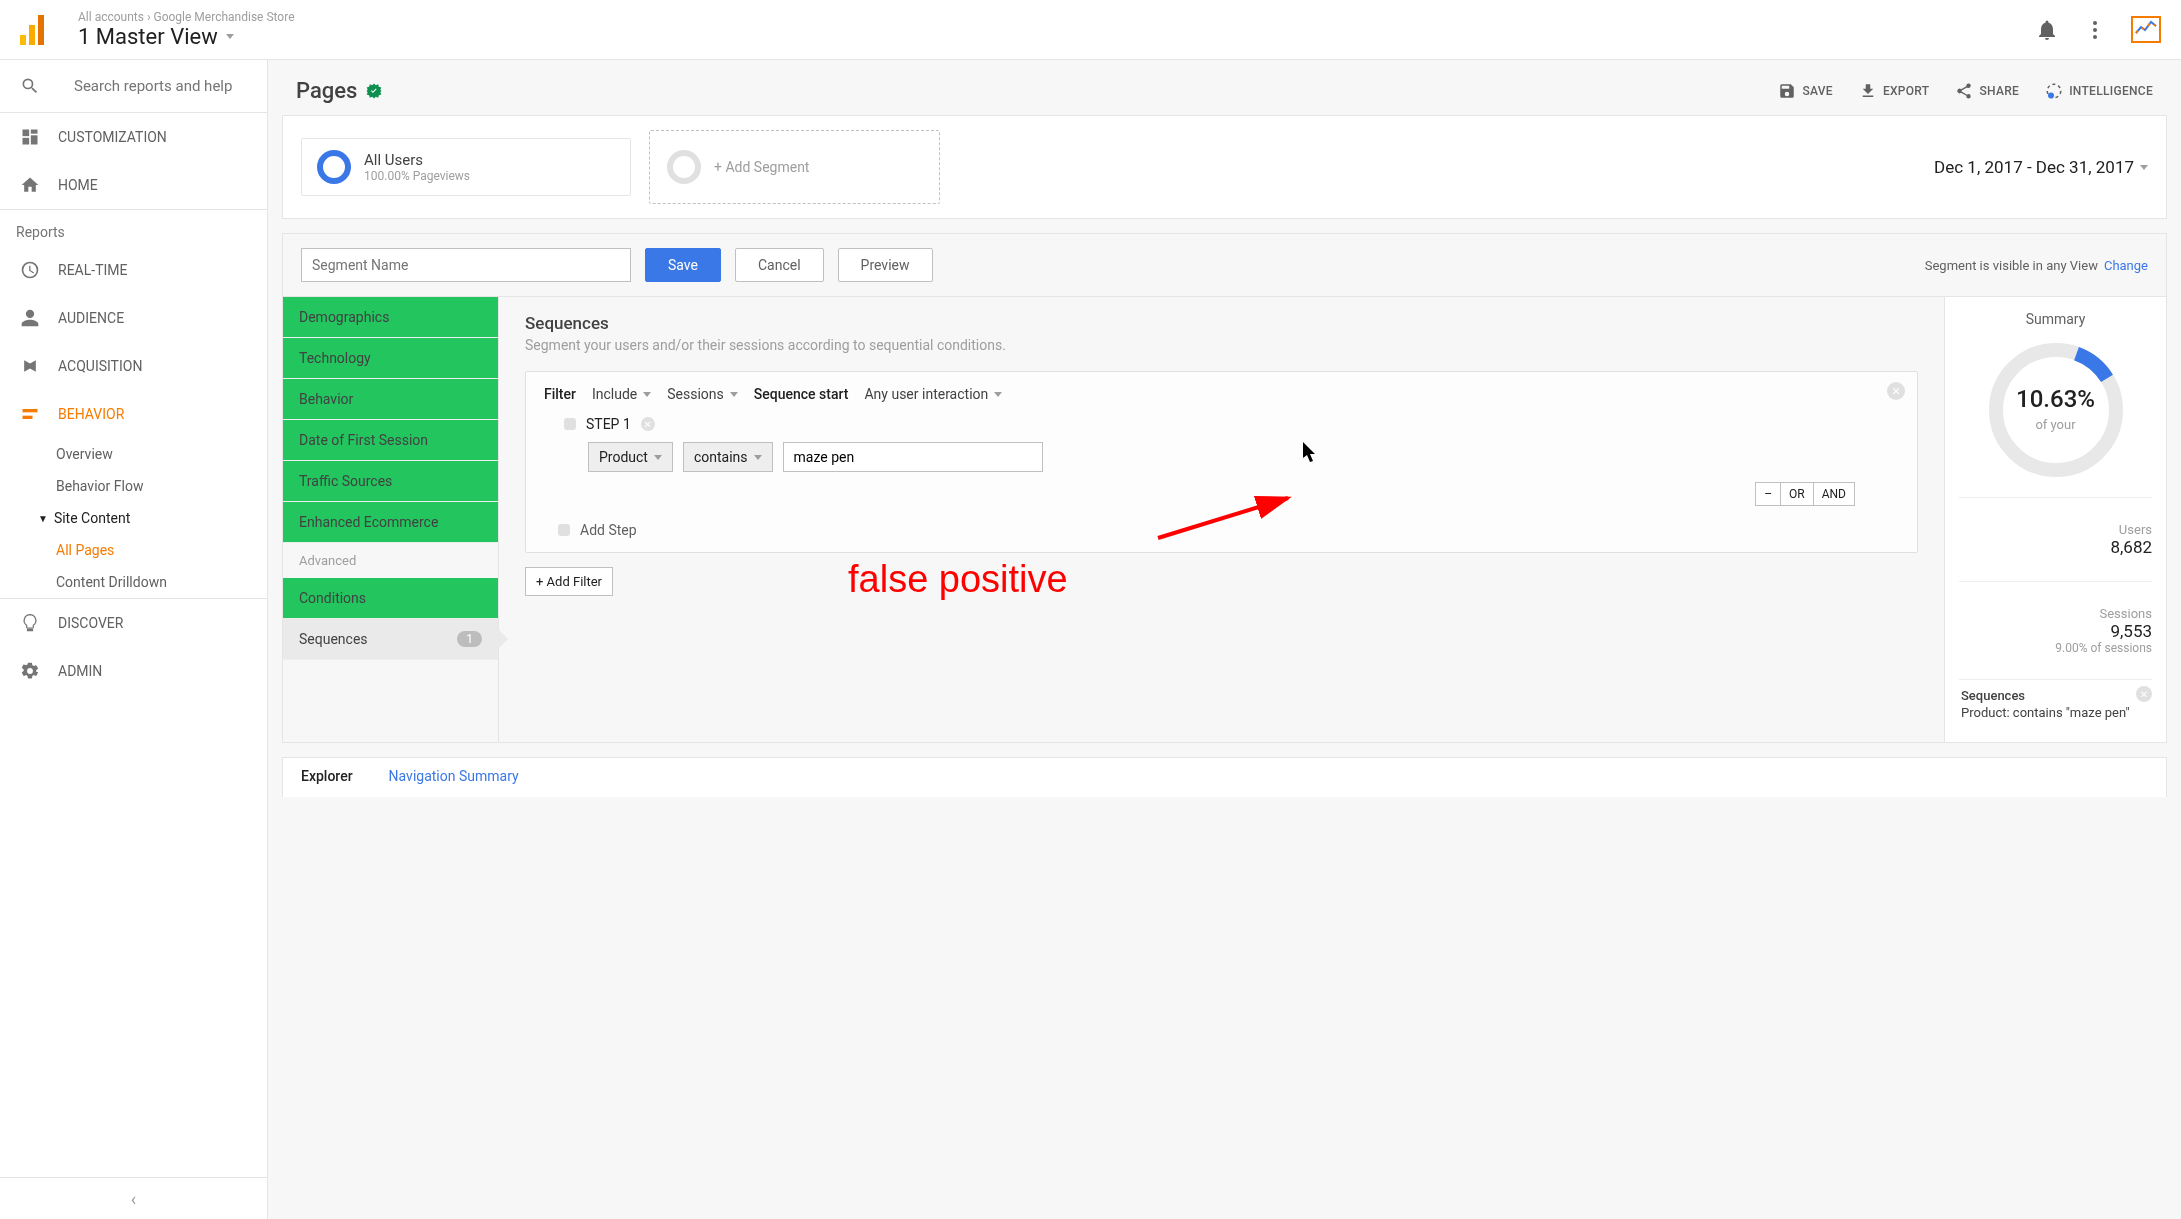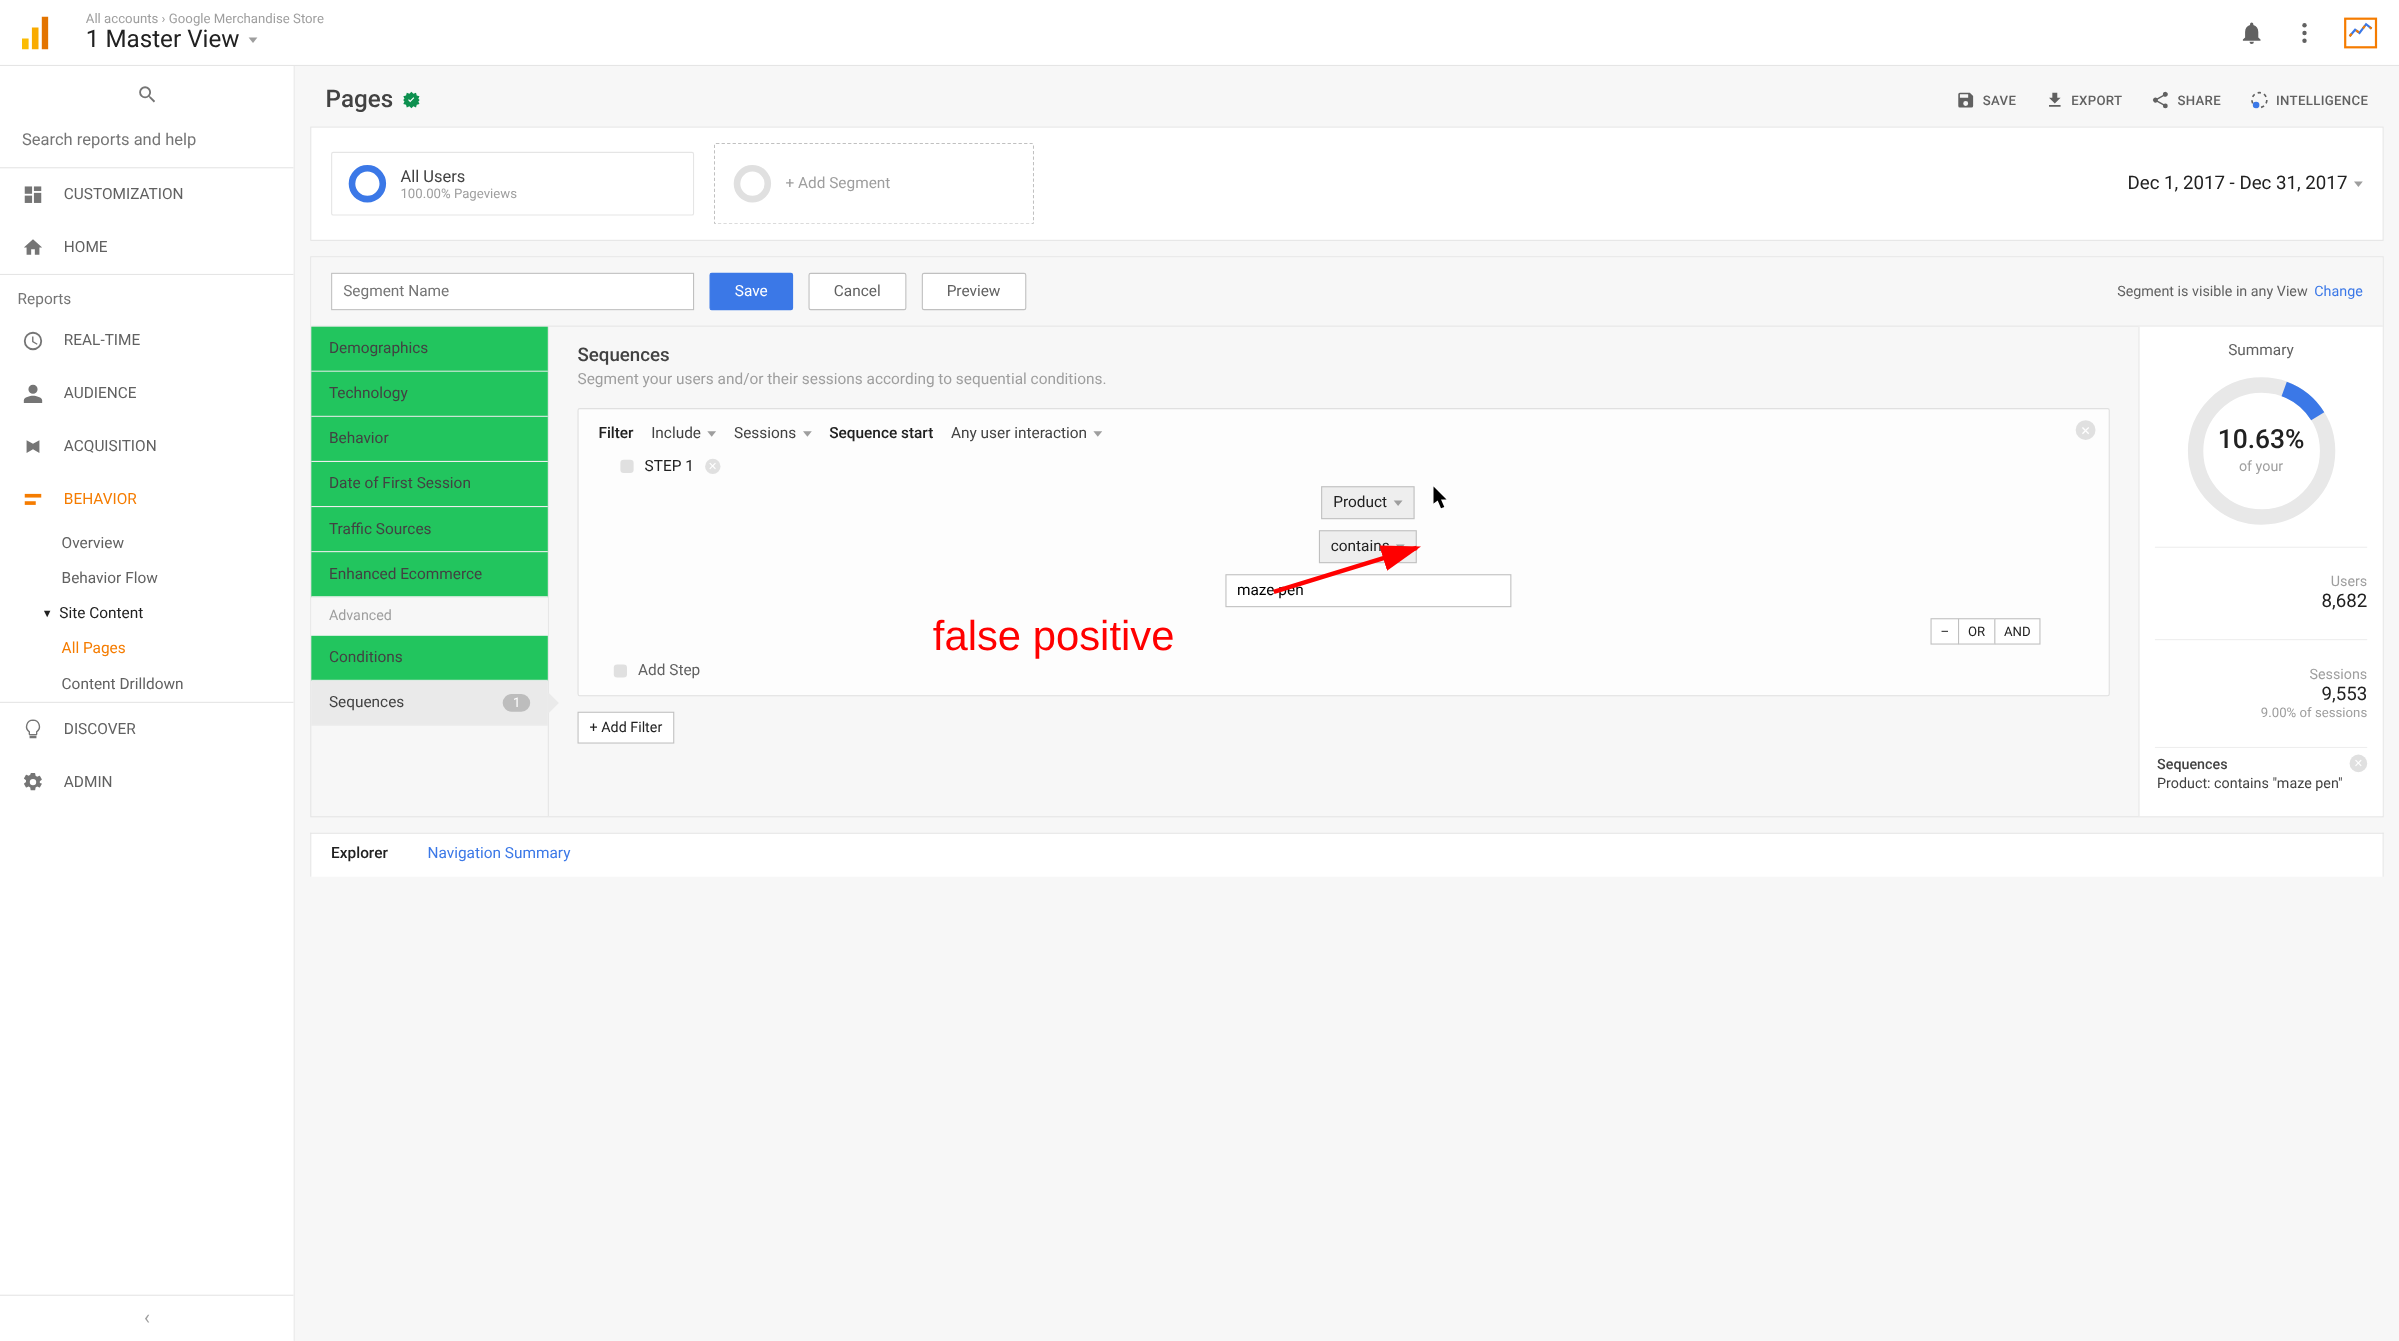--- a/index.html
+++ b/index.html
@@ -7,21 +7,21 @@
   .topbar { display: flex; align-items: center; padding: 8px 20px; border-bottom: 1px solid #e5e5e5; height: 60px; }
   .logo { width: 24px; height: 30px; margin-right: 34px; }
   .breadcrumb-row { font-size: 12px; color: #9e9e9e; }
   .view-title { font-size: 22px; font-weight: 400; color: #212121; display:flex; align-items:center; gap:8px; }
   .topbar-right { margin-left: auto; display:flex; align-items:center; gap:24px; }
   .topbar-icon { width:24px; height:24px; fill:#616161; cursor:pointer; }
   .chart-btn { border: 2px solid #f57c00; padding: 2px; }
 
   .layout { display:flex; height: calc(100vh - 60px); }
   .sidebar { width: 268px; border-right: 1px solid #e5e5e5; background:#fff; display:flex; flex-direction:column; overflow-y:auto;}
-  .search-row { display:flex; align-items:center; padding: 16px 20px; gap: 22px; color:#757575;flex-direction:column;}
+  .search-row { display:flex; align-items:center; padding: 16px 20px; gap: 34px; color:#757575;}
   .search-row input { border:none; outline:none; font-size:15px; color:#757575; width:100%;}
   .nav-item { display:flex; align-items:center; padding: 14px 20px; gap: 18px; color:#616161; font-size:14px; cursor:pointer; }
   .nav-item.active { color:#f57c00; }
   .nav-icon { width:20px; height:20px; fill:#757575; flex-shrink:0; }
   .nav-item.active .nav-icon { fill:#f57c00; }
   .reports-header { padding: 14px 16px 6px; color:#757575; font-size:14px;}
   .sub-item { padding: 8px 20px 8px 56px; color:#616161; font-size:14px; cursor:pointer;}
   .sub-item.active { color:#f57c00; }
   .sub-parent { display:flex; align-items:center; padding:8px 20px 8px 38px; gap:6px; color:#212121; font-size:14px; cursor:pointer;}
   .sidebar-footer { margin-top:auto; text-align:center; padding:10px 0; border-top:1px solid #e5e5e5;}
@@ -62,21 +62,21 @@
   .center-title{font-size:17px;font-weight:500;color:#424242;margin-bottom:4px;}
   .center-sub{font-size:14px;color:#9e9e9e;margin-bottom:18px;}
   .filter-card{border:1px solid #e0e0e0;background:#fdfdfd;border-radius:2px;padding:14px 18px 10px;position:relative;}
   .close-x{position:absolute;right:12px;top:10px;width:18px;height:18px;border-radius:50%;background:#e0e0e0;color:#fff;display:flex;align-items:center;justify-content:center;font-size:11px;cursor:pointer;}
   .filter-line{display:flex;align-items:center;gap:16px;font-size:14px;color:#212121;flex-wrap:wrap;}
   .filter-label{font-weight:500;}
   .dd{display:flex;align-items:center;gap:6px;cursor:pointer;color:#424242;}
   .caret{width:0;height:0;border-left:4px solid transparent;border-right:4px solid transparent;border-top:5px solid #9e9e9e;}
   .step-row{display:flex;align-items:center;gap:10px;margin-top:14px;margin-left:20px;}
   .step-dot{width:12px;height:12px;background:#e0e0e0;border-radius:3px;flex-shrink:0;}
-  .cond-row{display:flex;gap:10px;margin:10px 0 0 44px;align-items:center;flex-direction:column;}
+  .cond-row{display:flex;gap:10px;margin:10px 0 0 44px;align-items:center;}
   .pill-btn{border:1px solid #c0c0c0;background:#eeeeee;padding:6px 10px;font-size:14px;display:flex;align-items:center;gap:6px;cursor:pointer;}
   .text-input{border:1px solid #c0c0c0;padding:6px 10px;font-size:14px;width:260px;}
   .logic-row{display:flex;justify-content:flex-end;gap:0;margin:10px 44px 0 0;}
   .logic-btn{border:1px solid #c0c0c0;background:#fff;padding:4px 8px;font-size:12px;cursor:pointer;margin-left:-1px;}
   .add-step{display:flex;align-items:center;gap:10px;margin:16px 0 4px 14px;color:#616161;cursor:pointer;}
   .add-filter{border:1px solid #c0c0c0;background:#fff;padding:6px 10px;font-size:13px;margin-top:14px;cursor:pointer;display:inline-block;}
 
   .summary-pane{width:222px;border-left:1px solid #e5e5e5;padding:14px 14px;background:#fff;text-align:center;position:relative;}
   .summary-title{font-size:14px;color:#616161;margin-bottom:8px;}
   .donut-big{width:150px;height:150px;margin:0 auto;position:relative;}

